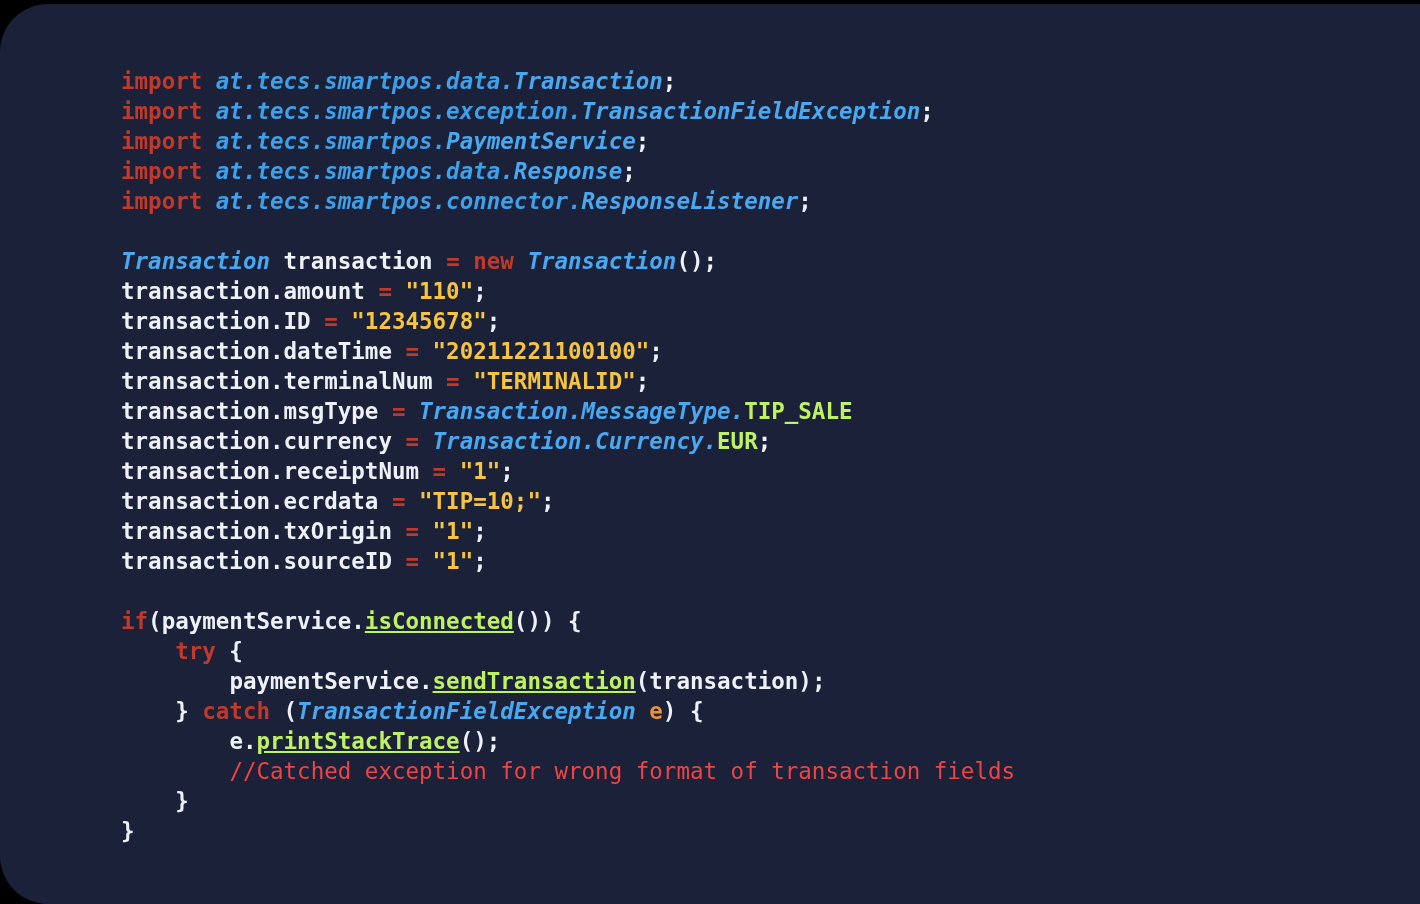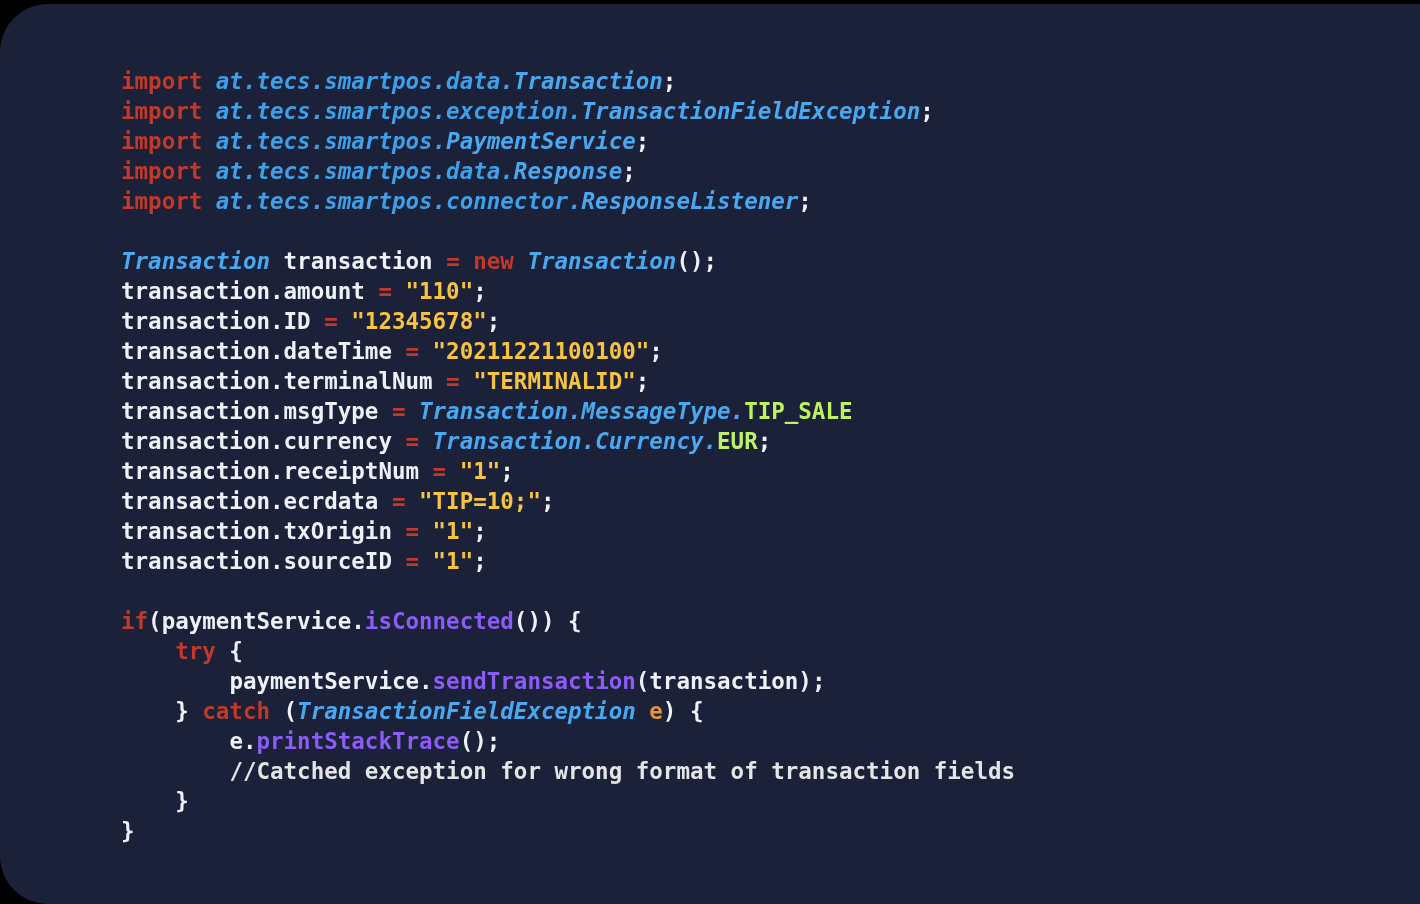--- a/index.html
+++ b/index.html
@@ -44,23 +44,23 @@
   .ln { display: block; min-height: 30px; }
   .blank { display: block; height: 30px; }
 
   
   .kw      { color: #c0392b; }           
   .pkg     { color: #3f9fe8; font-style: italic; }  
   .type    { color: #4aa8f0; font-style: italic; }  
   .plain   { color: #eef1f7; }           
   .str     { color: #f6c442; }           
   .op      { color: #c0392b; }           
-  .method  { color: #8b5cf6; }           
+  .method  { color: #bef264; text-decoration: underline; }           
   .const   { color: #bef264; }           
   .var     { color: #e8923a; }           
-  .comment { color: #e5e5e5; font-weight: bold; }
+  .comment { color: #ef4444; font-weight: normal; }
 </style>
 </head>
 <body>
 
 <div id="code-card">
   <pre id="code-block"><span class="ln"><span class="kw">import</span><span class="plain"> </span><span class="pkg">at.tecs.smartpos.data.</span><span class="type">Transaction</span><span class="plain">;</span></span><span class="ln"><span class="kw">import</span><span class="plain"> </span><span class="pkg">at.tecs.smartpos.exception.</span><span class="type">TransactionFieldException</span><span class="plain">;</span></span><span class="ln"><span class="kw">import</span><span class="plain"> </span><span class="pkg">at.tecs.smartpos.</span><span class="type">PaymentService</span><span class="plain">;</span></span><span class="ln"><span class="kw">import</span><span class="plain"> </span><span class="pkg">at.tecs.smartpos.data.</span><span class="type">Response</span><span class="plain">;</span></span><span class="ln"><span class="kw">import</span><span class="plain"> </span><span class="pkg">at.tecs.smartpos.connector.</span><span class="type">ResponseListener</span><span class="plain">;</span></span><span class="blank"></span><span class="ln"><span class="type">Transaction</span><span class="plain"> </span><span class="plain">transaction</span><span class="plain"> </span><span class="op">=</span><span class="plain"> </span><span class="kw">new</span><span class="plain"> </span><span class="type">Transaction</span><span class="plain">();</span></span><span class="ln"><span class="plain">transaction.amount</span><span class="plain"> </span><span class="op">=</span><span class="plain"> </span><span class="str">"110"</span><span class="plain">;</span></span><span class="ln"><span class="plain">transaction.ID</span><span class="plain"> </span><span class="op">=</span><span class="plain"> </span><span class="str">"12345678"</span><span class="plain">;</span></span><span class="ln"><span class="plain">transaction.dateTime</span><span class="plain"> </span><span class="op">=</span><span class="plain"> </span><span class="str">"20211221100100"</span><span class="plain">;</span></span><span class="ln"><span class="plain">transaction.terminalNum</span><span class="plain"> </span><span class="op">=</span><span class="plain"> </span><span class="str">"TERMINALID"</span><span class="plain">;</span></span><span class="ln"><span class="plain">transaction.msgType</span><span class="plain"> </span><span class="op">=</span><span class="plain"> </span><span class="type">Transaction.MessageType.</span><span class="const">TIP_SALE</span><span class="plain"></span></span><span class="ln"><span class="plain">transaction.currency</span><span class="plain"> </span><span class="op">=</span><span class="plain"> </span><span class="type">Transaction.Currency.</span><span class="const">EUR</span><span class="plain">;</span></span><span class="ln"><span class="plain">transaction.receiptNum</span><span class="plain"> </span><span class="op">=</span><span class="plain"> </span><span class="str">"1"</span><span class="plain">;</span></span><span class="ln"><span class="plain">transaction.ecrdata</span><span class="plain"> </span><span class="op">=</span><span class="plain"> </span><span class="str">"TIP=10;"</span><span class="plain">;</span></span><span class="ln"><span class="plain">transaction.txOrigin</span><span class="plain"> </span><span class="op">=</span><span class="plain"> </span><span class="str">"1"</span><span class="plain">;</span></span><span class="ln"><span class="plain">transaction.sourceID</span><span class="plain"> </span><span class="op">=</span><span class="plain"> </span><span class="str">"1"</span><span class="plain">;</span></span><span class="blank"></span><span class="ln"><span class="kw">if</span><span class="plain">(paymentService.</span><span class="method">isConnected</span><span class="plain">()) {</span></span><span class="ln"><span class="plain">    </span><span class="kw">try</span><span class="plain"> {</span></span><span class="ln"><span class="plain">        </span><span class="plain">paymentService.</span><span class="method">sendTransaction</span><span class="plain">(transaction);</span></span><span class="ln"><span class="plain">    </span><span class="plain">} </span><span class="kw">catch</span><span class="plain"> (</span><span class="type">TransactionFieldException</span><span class="plain"> </span><span class="var">e</span><span class="plain">) {</span></span><span class="ln"><span class="plain">        </span><span class="plain">e.</span><span class="method">printStackTrace</span><span class="plain">();</span></span><span class="ln"><span class="plain">        </span><span class="comment">//Catched exception for wrong format of transaction fields</span></span><span class="ln"><span class="plain">    </span><span class="plain">}</span></span><span class="ln"><span class="plain">}</span></span></pre>
 </div>
 
 </body></html>

